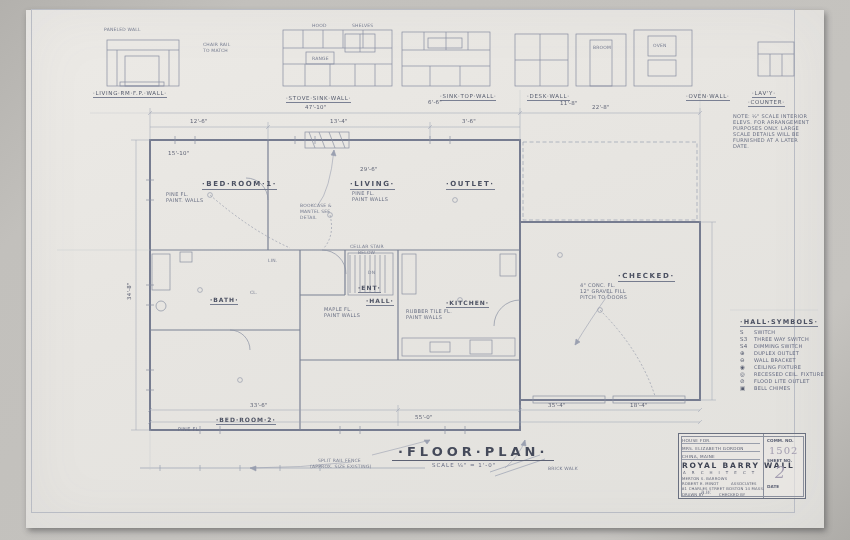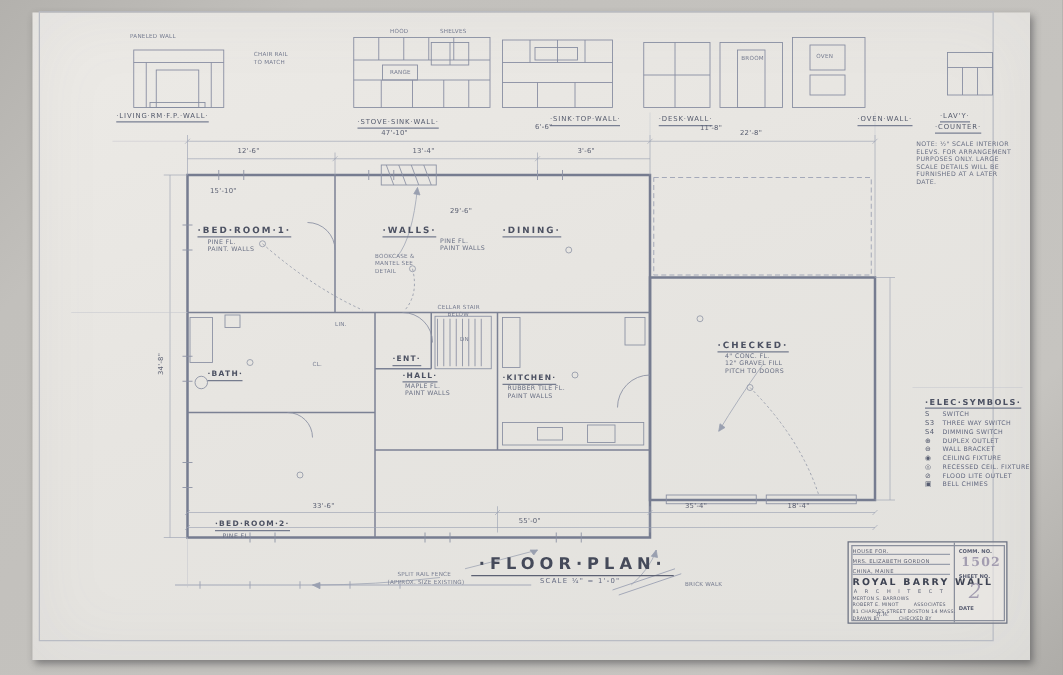--- a/index.html
+++ b/index.html
@@ -2,21 +2,21 @@
 <html><head>
 <meta charset="utf-8">
 <style>
   html,body{margin:0;padding:0;}
   body{width:850px;height:540px;background:#a8a6a2;font-family:"DejaVu Sans",sans-serif;overflow:hidden;}
   .photo{position:relative;width:850px;height:540px;background:linear-gradient(135deg,#b3b1ad 0%,#c2c0bc 18%,#c6c4c0 82%,#aeaca8 100%);}
   .sheet{position:absolute;left:26px;top:10px;width:798px;height:518px;background:linear-gradient(160deg,#eceae6 0%,#e7e5e1 45%,#e2e1dd 100%);box-shadow:2px 3px 6px rgba(40,40,45,.45), inset 0 0 60px rgba(120,120,130,.08);}
   .border-rect{position:absolute;left:31px;top:9px;width:762px;height:502px;border:0.8px solid #b9bcc4;}
   svg{position:absolute;left:0;top:0;}
   .txt{position:absolute;white-space:nowrap;color:#5d6170;}
-  .room{font-size:7px;letter-spacing:1.6px;color:#4c5162;border-bottom:0.6px solid #767c8e;padding-bottom:1px;font-weight:bold;}
+  .room{font-size:7px;letter-spacing:1.6px;color:#4c5162;border-bottom:0.6px solid #767c8e;padding-bottom:1px;font-weight:bold;margin-left:44px;}
   .room.sm{font-size:6px;letter-spacing:1px;}
   .note{font-size:5px;letter-spacing:.3px;color:#6a7084;line-height:6px;}
   .dim{font-size:5.5px;color:#5c6173;letter-spacing:.2px;}
   .vdim{transform:rotate(-90deg);transform-origin:left top;}
   .elabel{font-size:5.5px;letter-spacing:.7px;color:#545a6c;border-bottom:0.6px solid #7a8093;padding-bottom:1px;}
   .tiny{font-size:4.5px;letter-spacing:.2px;color:#767c90;line-height:5.5px;}
   .legend-title{font-size:6.5px;letter-spacing:1.2px;color:#4c5162;border-bottom:.6px solid #767c8e;font-weight:bold;}
   .legend-row{position:absolute;font-size:5px;color:#636980;letter-spacing:.3px;}
   .legend-sym{display:inline-block;width:14px;color:#565c70;font-size:5.5px;}
   .plan-title{font-size:13px;letter-spacing:4px;color:#454a5a;border-bottom:1px solid #5c6173;padding:0 6px 1px 6px;font-weight:bold;}
@@ -24,21 +24,21 @@
   
   .tb{position:absolute;left:678px;top:433px;width:126px;height:64px;border:1px solid #6a7080;background:rgba(236,234,230,.6);}
   .tb .inner{position:absolute;inset:1.5px;border:.6px solid #8a8f9c;}
   .tb .vline{position:absolute;left:84px;top:0;bottom:0;border-left:.6px solid #8a8f9c;}
   .tb-row{position:absolute;left:3px;width:78px;font-size:4.2px;color:#5a5f72;border-bottom:.5px solid #9a9fac;letter-spacing:.3px;}
   .tb-firm{position:absolute;left:3px;font-size:7.5px;letter-spacing:1.8px;color:#3d4252;font-weight:bold;}
   .tb-sub{position:absolute;left:4px;font-size:4px;letter-spacing:2.4px;color:#5a5f72;}
   .tb-sm{position:absolute;font-size:3.8px;color:#5a5f72;letter-spacing:.2px;}
   .tb-right-lbl{position:absolute;left:88px;font-size:4.2px;color:#5a5f72;font-weight:bold;}
   .hand{font-family:"DejaVu Serif",serif;color:#a39db0;}
-  .comm-no{position:absolute;left:90px;font-size:10px;letter-spacing:1px;font-weight:bold;}
+  .comm-no{position:absolute;left:90px;font-size:10px;letter-spacing:1px;}
   .sheet-no{position:absolute;left:96px;font-size:16px;font-style:italic;}
   .script{font-family:"DejaVu Serif",serif;font-style:italic;color:#6a7084;font-size:4.5px;}
 </style>
 </head>
 <body>
 
 <div class="photo">
  <div class="sheet"></div>
  <div class="border-rect"></div>
 
@@ -284,22 +284,22 @@
  <div class="txt dim vdim" style="left:126px;top:300px">34'-8"</div>
  <div class="txt dim" style="left:250px;top:402px">33'-6"</div>
  <div class="txt dim" style="left:548px;top:402px">35'-4"</div>
  <div class="txt dim" style="left:630px;top:402px">18'-4"</div>
  <div class="txt dim" style="left:415px;top:414px">55'-0"</div>
 
  <div class="txt room" style="left:158px;top:180px">·BED·ROOM·1·</div>
  <div class="txt note" style="left:166px;top:191px">PINE FL.</div>
  <div class="txt note" style="left:166px;top:197px">PAINT. WALLS</div>
 
- <div class="txt room" style="left:306px;top:180px">·WALLS·</div>
- <div class="txt room" style="left:402px;top:180px">·DINING·</div>
+ <div class="txt room" style="left:306px;top:180px">·LIVING·</div>
+ <div class="txt room" style="left:402px;top:180px">·OUTLET·</div>
  <div class="txt note" style="left:352px;top:190px">PINE FL.</div>
  <div class="txt note" style="left:352px;top:196px">PAINT WALLS</div>
 
  <div class="txt room sm" style="left:314px;top:284px">·ENT·</div>
  <div class="txt room sm" style="left:322px;top:297px">·HALL·</div>
  <div class="txt note" style="left:324px;top:306px">MAPLE FL.</div>
  <div class="txt note" style="left:324px;top:312px">PAINT WALLS</div>
 
  <div class="txt room sm" style="left:402px;top:299px">·KITCHEN·</div>
  <div class="txt note" style="left:406px;top:308px">RUBBER TILE FL.</div>
@@ -320,32 +320,32 @@
  <div class="txt tiny" style="left:300px;top:215px">DETAIL</div>
  <div class="txt tiny" style="left:350px;top:244px">CELLAR STAIR</div>
  <div class="txt tiny" style="left:358px;top:250px">BELOW</div>
  <div class="txt tiny" style="left:368px;top:270px">DN</div>
  <div class="txt tiny" style="left:268px;top:258px">LIN.</div>
  <div class="txt tiny" style="left:250px;top:290px">CL.</div>
  <div class="txt tiny" style="left:318px;top:458px">SPLIT RAIL FENCE</div>
  <div class="txt tiny" style="left:310px;top:464px">(APPROX. SIZE EXISTING)</div>
  <div class="txt tiny" style="left:548px;top:466px">BRICK WALK</div>
 
- <div class="txt legend-title" style="left:740px;top:318px">·ELEC·SYMBOLS·</div>
+ <div class="txt legend-title" style="left:740px;top:318px">·HALL·SYMBOLS·</div>
  <div class="legend-row" style="left:740px;top:329px"><span class="legend-sym">S</span><span>SWITCH</span></div>
  <div class="legend-row" style="left:740px;top:336px"><span class="legend-sym">S3</span><span>THREE WAY SWITCH</span></div>
  <div class="legend-row" style="left:740px;top:343px"><span class="legend-sym">S4</span><span>DIMMING SWITCH</span></div>
  <div class="legend-row" style="left:740px;top:350px"><span class="legend-sym">⊕</span><span>DUPLEX OUTLET</span></div>
  <div class="legend-row" style="left:740px;top:357px"><span class="legend-sym">⊖</span><span>WALL BRACKET</span></div>
  <div class="legend-row" style="left:740px;top:364px"><span class="legend-sym">◉</span><span>CEILING FIXTURE</span></div>
  <div class="legend-row" style="left:740px;top:371px"><span class="legend-sym">◎</span><span>RECESSED CEIL. FIXTURE</span></div>
  <div class="legend-row" style="left:740px;top:378px"><span class="legend-sym">⊘</span><span>FLOOD LITE OUTLET</span></div>
  <div class="legend-row" style="left:740px;top:385px"><span class="legend-sym">▣</span><span>BELL CHIMES</span></div>
 
- <div class="txt plan-title" style="left:377px;top:444px">·FLOOR·PLAN·</div>
+ <div class="txt plan-title" style="left:392px;top:444px">·FLOOR·PLAN·</div>
  <div class="txt plan-scale" style="left:432px;top:462px">SCALE  ¼" = 1'-0"</div>
 
  <div class="tb">
   <div class="inner"></div>
   <div class="vline"></div>
   <div class="tb-row" style="top:4px">HOUSE FOR.</div>
   <div class="tb-row" style="top:12px">MRS. ELIZABETH GORDON</div>
   <div class="tb-row" style="top:20px">CHINA, MAINE</div>
   <div class="tb-firm" style="top:27px">ROYAL BARRY WALL</div>
   <div class="tb-sub" style="top:36px">A R C H I T E C T</div>

